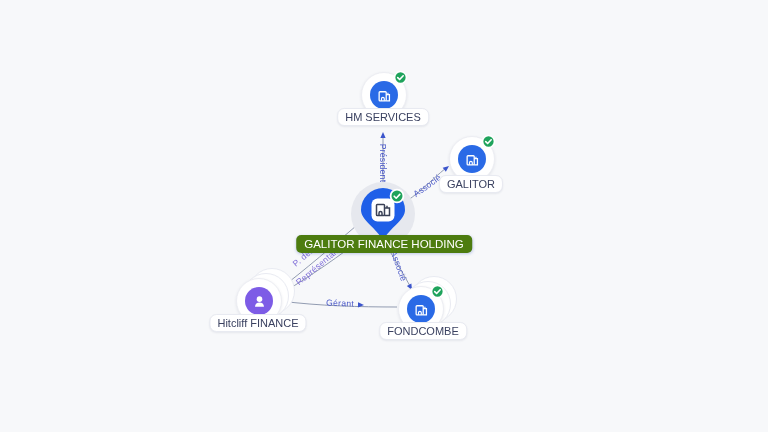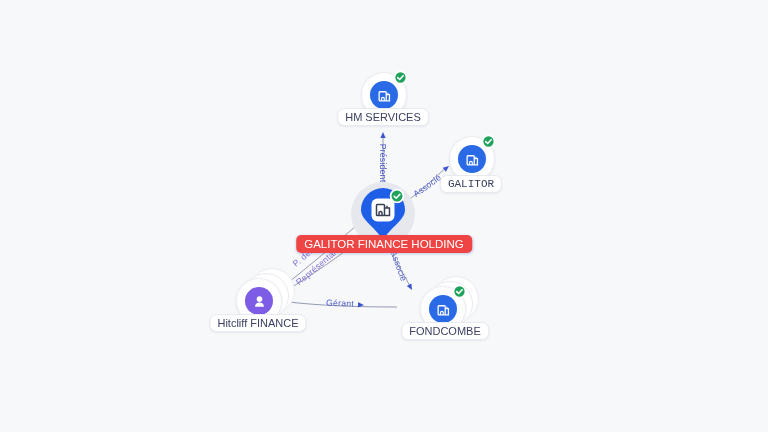--- a/index.html
+++ b/index.html
@@ -25,21 +25,21 @@
   .disc{position:absolute;left:50%;top:50%;transform:translate(-50%,-50%);
     width:28px;height:28px;border-radius:50%;
     display:flex;align-items:center;justify-content:center;}
   .disc.company{background:#2a6ae6;}
   .disc.person{background:#7d5ce6;}
   .badge{position:absolute;right:-2px;top:-3px;}
   .pill{position:absolute;transform:translateX(-50%);white-space:nowrap;
     background:#fff;color:#3a4160;font-size:11px;font-weight:500;
     padding:2px 7px;border-radius:7px;border:1px solid #e8eaf1;
     box-shadow:0 1px 2px rgba(30,40,80,.08);}
-  .pill.focus{background:#ef4444;color:#fff;border:none;border-radius:5px;
+  .pill.focus{background:#4d7c0f;color:#fff;border:none;border-radius:5px;
     font-size:11.5px;padding:3px 8px;box-shadow:0 1px 3px rgba(20,60,180,.25);}
   .halo{position:absolute;width:64px;height:64px;border-radius:50%;background:#e6e8ee;}
 </style>
 </head>
 <body>
 
 <div class="canvas">
 
   <svg class="edges" width="768" height="432" viewBox="0 0 768 432">
 
@@ -89,21 +89,21 @@
         </svg>
       </div>
       <svg class="badge" width="15" height="15" viewBox="0 0 14 14">
         <circle cx="7" cy="7" r="5.6" fill="#1fa35c" stroke="#fff" stroke-width="1.6"></circle>
         <path d="M4.4 7.1 l1.8 1.8 l3.3 -3.5" fill="none" stroke="#fff" stroke-width="1.5" stroke-linecap="round" stroke-linejoin="round"></path>
       </svg>
     </div>
     <div class="pill" style="left:22px;top:36px;">HM SERVICES</div>
   </div>
 
-  <div class="node" style="left:449px;top:136px;width:44px;height:44px;font-family:Liberation Mono, monospace;">
+  <div class="node" style="left:449px;top:136px;width:44px;height:44px;">
     <div class="bubble">
       <div class="disc company">
         <svg width="15" height="15" viewBox="0 0 14 14">
           <rect x="2" y="3.5" width="6.6" height="8.5" rx="0.8" fill="none" stroke="#fff" stroke-width="1.2"></rect>
           <path d="M8.6 6.2 h3 V12 h-3" fill="none" stroke="#fff" stroke-width="1.2"></path>
           <path d="M10.2 6.2 V4.4" fill="none" stroke="#fff" stroke-width="1.1"></path>
           <path d="M4.2 12 v-2 a1.3 1.3 0 0 1 2.6 0 v2" fill="none" stroke="#fff" stroke-width="1.1"></path>
         </svg>
       </div>
       <svg class="badge" width="15" height="15" viewBox="0 0 14 14">
@@ -138,21 +138,21 @@
       <div class="disc person">
         <svg width="15" height="15" viewBox="0 0 14 14">
           <circle cx="7" cy="4.8" r="2.6" fill="#fff"></circle>
           <path d="M2.8 12 c0 -2.7 1.9 -4.1 4.2 -4.1 s4.2 1.4 4.2 4.1 z" fill="#fff"></path>
         </svg>
       </div>
     </div>
     <div class="pill" style="left:22px;top:36px;">Hitcliff FINANCE</div>
   </div>
 
-  <div class="node" style="left:420px;top:286px;width:44px;height:44px;">
+  <div class="node" style="left:398px;top:286px;width:44px;height:44px;">
     <div class="ghost" style="left:13px;top:-10px;"></div>
     <div class="ghost" style="left:7px;top:-5px;"></div>
     <div class="bubble">
       <div class="disc company">
         <svg width="15" height="15" viewBox="0 0 14 14">
           <rect x="2" y="3.5" width="6.6" height="8.5" rx="0.8" fill="none" stroke="#fff" stroke-width="1.2"></rect>
           <path d="M8.6 6.2 h3 V12 h-3" fill="none" stroke="#fff" stroke-width="1.2"></path>
           <path d="M10.2 6.2 V4.4" fill="none" stroke="#fff" stroke-width="1.1"></path>
           <path d="M4.2 12 v-2 a1.3 1.3 0 0 1 2.6 0 v2" fill="none" stroke="#fff" stroke-width="1.1"></path>
         </svg>

